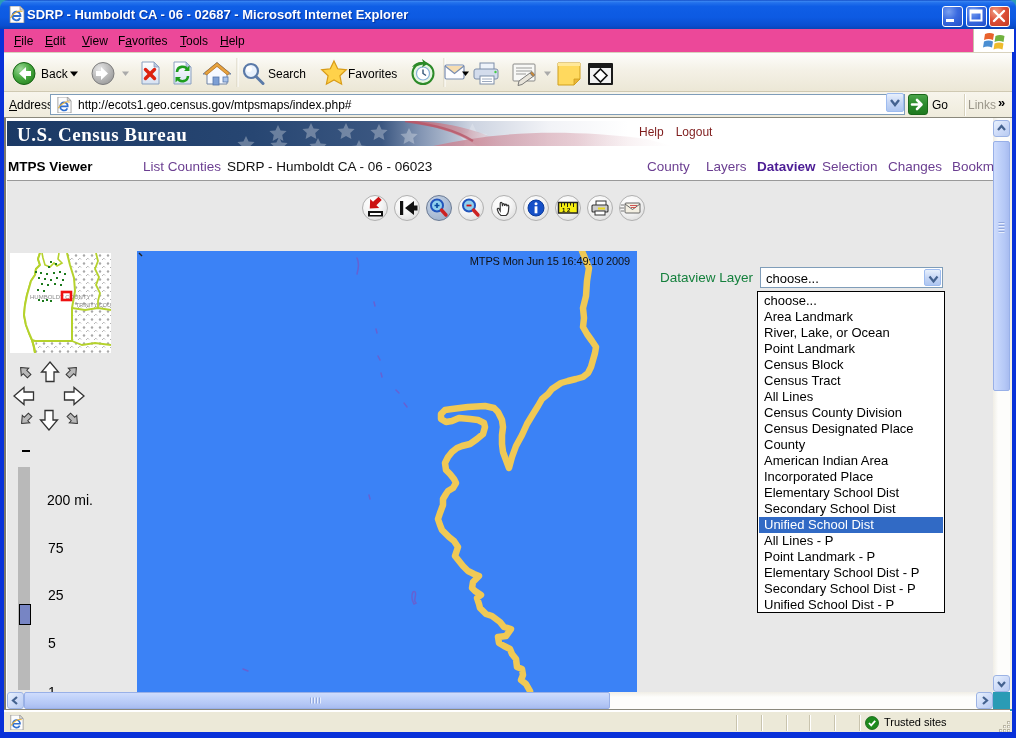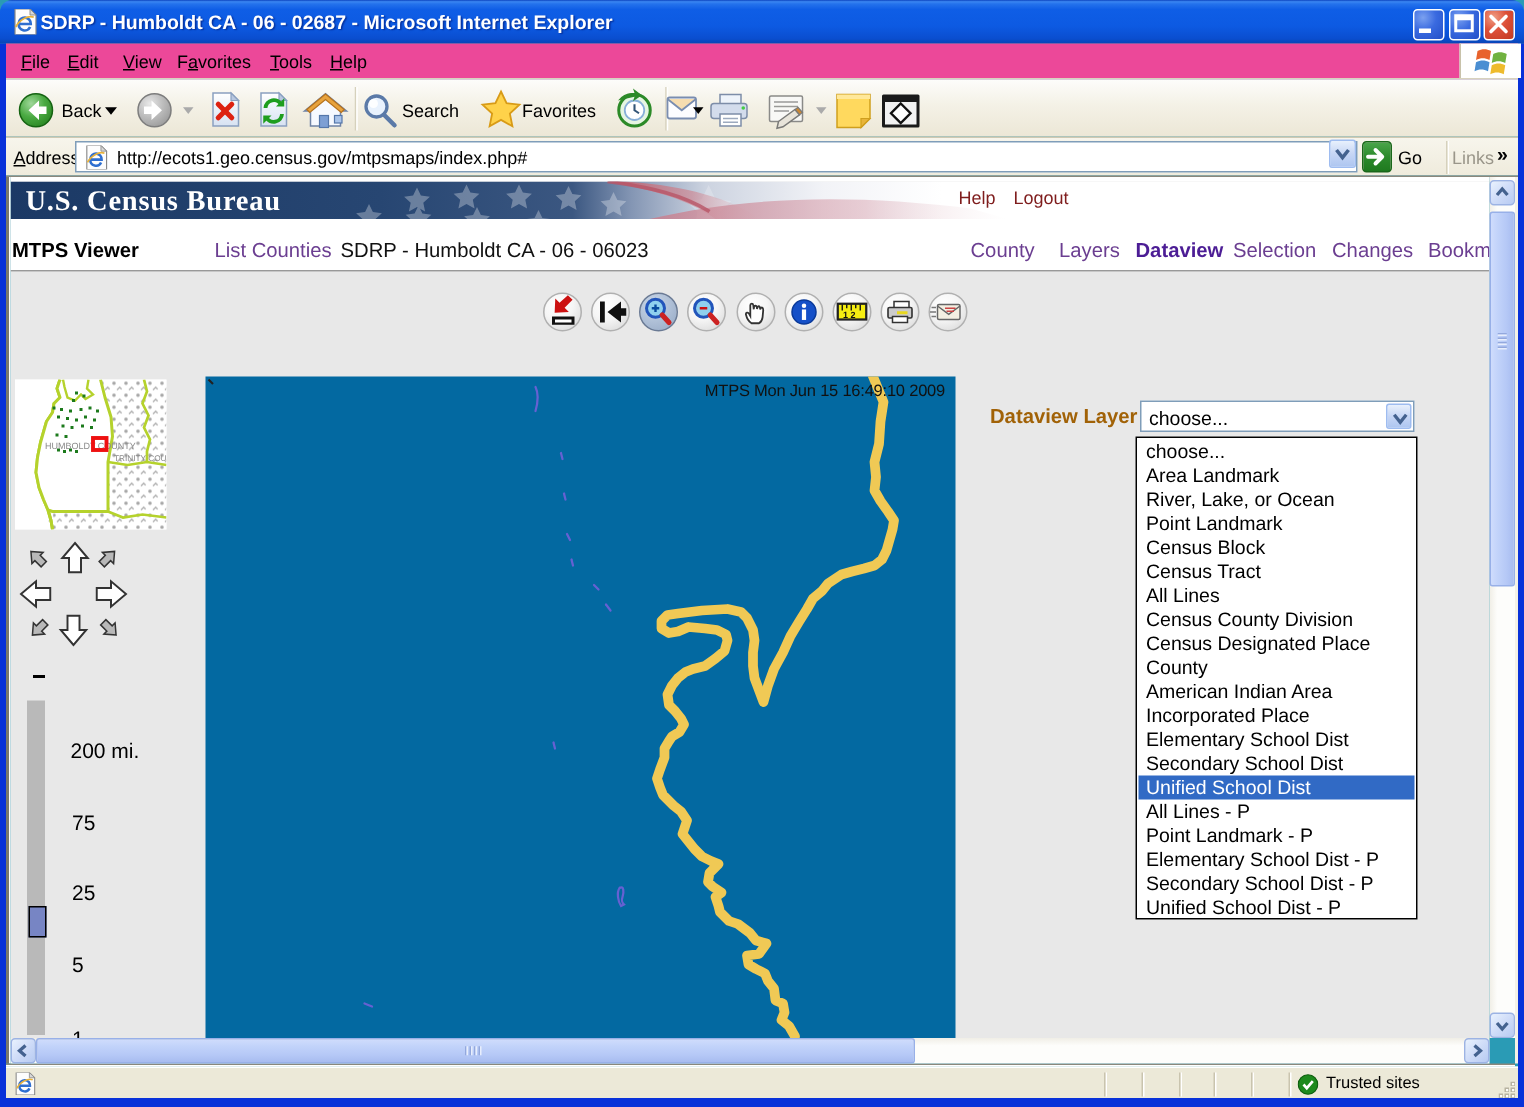--- a/index.html
+++ b/index.html
@@ -70,25 +70,25 @@
 .mti.active { background:radial-gradient(circle at 35% 30%,#cdd9e8 0%,#b4c4da 40%,#94a8c4 100%); border:1px solid #6a7a94; }
 
 
 #ovmap { left:3px; top:135px; width:101px; height:100px; background:#fff; }
 #minus { left:15px; top:332px; width:8px; height:2px; background:#000; }
 #slider-track { left:11px; top:349px; width:12px; height:223px; background:#b9b9b9; }
 #slider-thumb { left:12px; top:486px; width:12px; height:21px; background:#7785c4; border:1px solid #000; }
 .slabel { position:absolute; font-size:14px; color:#000; }
 
 
-#map { left:130px; top:133px; width:500px; height:441px; background:#0369a1; }
+#map { left:130px; top:133px; width:500px; height:441px; background:#3b82f6; }
 #map-ts { position:absolute; right:7px; top:4px; font-size:11px; color:#111; white-space:nowrap; letter-spacing:-0.15px; }
 
 
-#dv-label { left:653px; top:152px; font-size:13.5px; color:#a16207; position:absolute;font-weight:bold; }
+#dv-label { left:653px; top:152px; font-size:13.5px; color:#15803d; position:absolute; }
 #dv-select { left:753px; top:149px; width:183px; height:21px; background:#fff; border:1px solid #7f9db9; position:absolute; }
 #dv-select-text { position:absolute; left:5px; top:3px; font-size:13px; color:#000; }
 #dv-btn { position:absolute; right:1px; top:1px; width:17px; height:17px; display:block; overflow:hidden;
   background:linear-gradient(180deg,#e8f0fc 0%,#c6d6f5 50%,#aec6f0 100%); border:1px solid #9ebcf0; border-radius:2px; }
 #dv-list { left:750px; top:173px; width:188px; height:322px; background:#fff; border:1px solid #000; position:absolute; font-size:13px; }
 .dvi { position:absolute; left:1px; width:184px; height:16px; padding-left:5px; line-height:16px; white-space:nowrap; }
 .dvi.sel { background:#316ac5; color:#fff; }
 
 
 #vsb { left:993px; top:118px; width:17px; height:574px; background:linear-gradient(90deg,#f0eee6 0%,#fdfdfb 30%,#fdfdfb 100%); }

